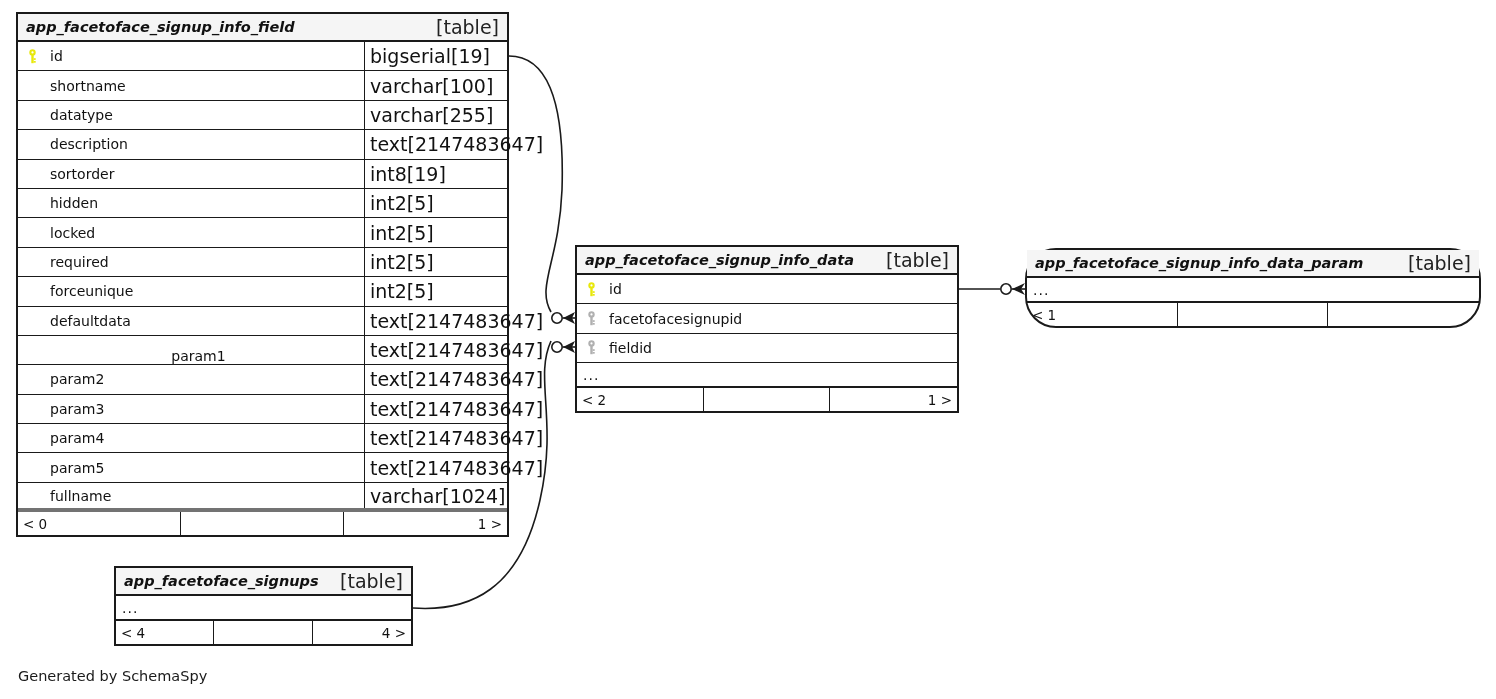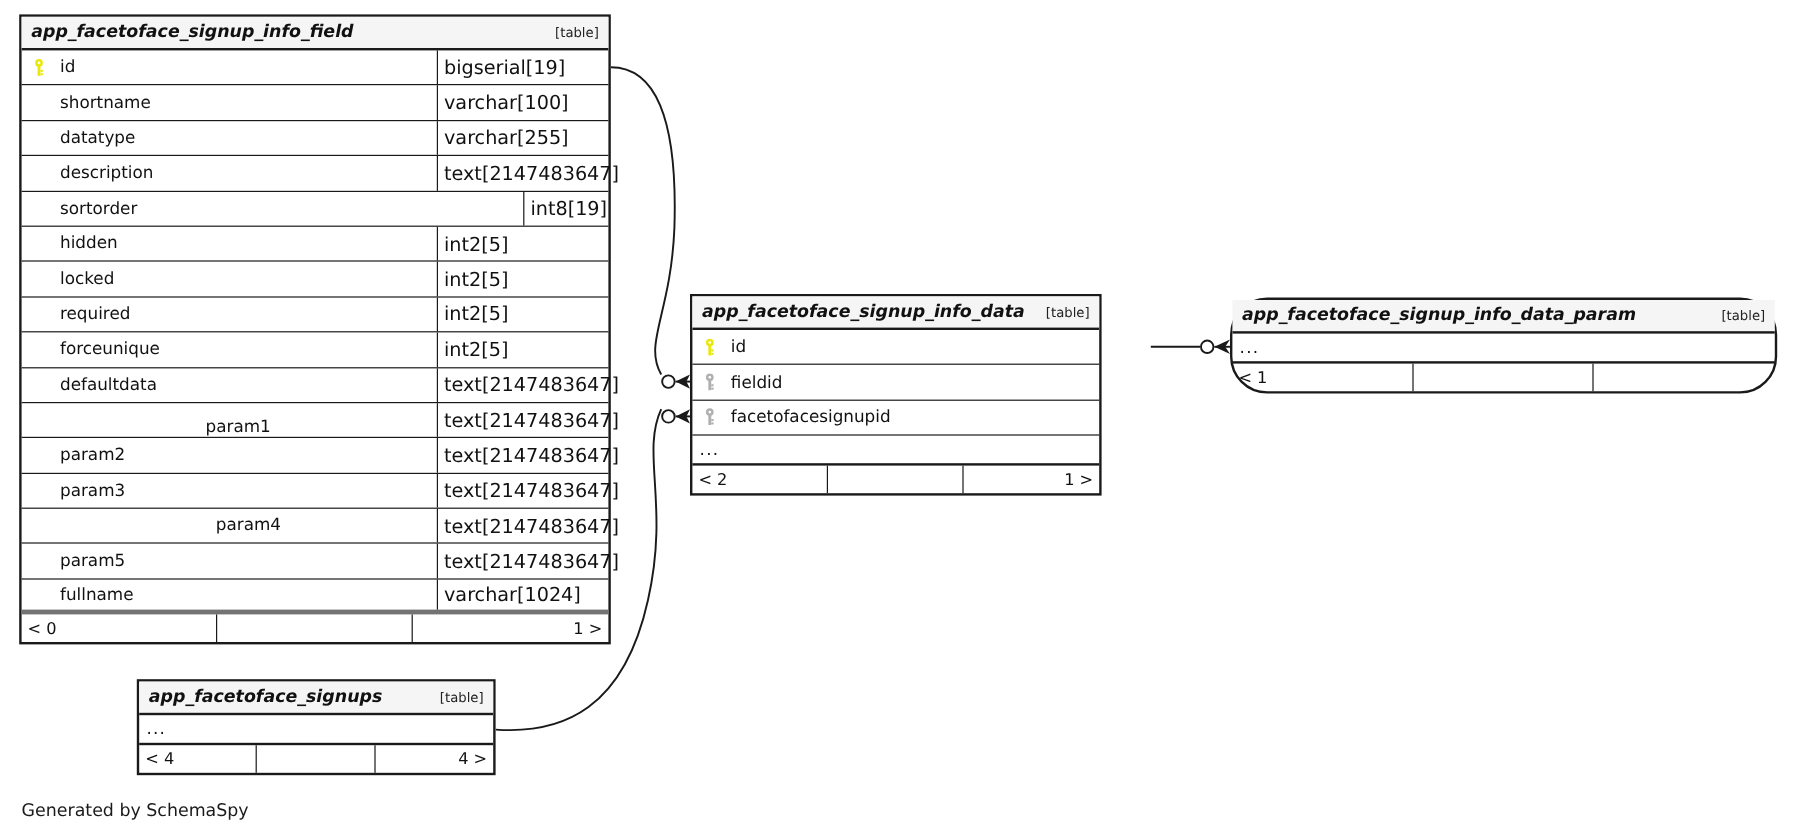--- a/index.html
+++ b/index.html
@@ -26,21 +26,21 @@
     padding:12px 8px;
     height:28px;
   }
   .tbl-title{
     font-weight:bold;font-style:italic;
     font-size:14.5px;color:#111111;
     letter-spacing:0px;
     white-space:nowrap;
   }
   .tbl-tag{
-    font-size:11px;color:#222222;
+    font-size:19px;color:#222222;
     white-space:nowrap;
   }
 
   .col-row{
     display:flex;align-items:center;
     height:29.4px;
     border-bottom:1px solid #1a1a1a;
     box-sizing:border-box;
   }
   .col-row.last-col{border-bottom:4px solid #737373;}
@@ -62,21 +62,21 @@
   .col-label{
     font-size:14px;color:#111111;
     white-space:nowrap;
     padding-left:9px;
   }
   .col-type{
     display:flex;align-items:center;
     flex:1 1 auto;
     height:100%;
     padding-left:5px;
-    font-size:16px;color:#111111;
+    font-size:19px;color:#111111;
     white-space:nowrap;
     box-sizing:border-box;
   }
 
   .ellipsis-row{
     display:flex;align-items:center;
     height:25px;
     box-sizing:border-box;
     border-bottom:2px solid #1a1a1a;
     padding-left:6px;
@@ -176,21 +176,21 @@
           <div class="col-type">varchar[255]</div>
         </div>
         <div class="col-row">
           <div class="col-name" style="width: 347px;">
             <span class="keyslot"></span>
             <span class="col-label">description</span>
           </div>
           <div class="col-type">text[2147483647]</div>
         </div>
         <div class="col-row">
-          <div class="col-name" style="width: 419px; text-align: right;">
+          <div class="col-name" style="width: 347px; text-align: right;">
             <span class="keyslot"></span>
             <span class="col-label">sortorder</span>
           </div>
           <div class="col-type">int8[19]</div>
         </div>
         <div class="col-row">
           <div class="col-name" style="width: 347px;">
             <span class="keyslot"></span>
             <span class="col-label">hidden</span>
           </div>
@@ -239,21 +239,21 @@
           <div class="col-type">text[2147483647]</div>
         </div>
         <div class="col-row">
           <div class="col-name" style="width: 347px;">
             <span class="keyslot"></span>
             <span class="col-label">param3</span>
           </div>
           <div class="col-type">text[2147483647]</div>
         </div>
         <div class="col-row">
-          <div class="col-name" style="width: 347px; justify-content: center;">
+          <div class="col-name" style="width: 347px;">
             <span class="keyslot"></span>
             <span class="col-label">param4</span>
           </div>
           <div class="col-type">text[2147483647]</div>
         </div>
         <div class="col-row">
           <div class="col-name" style="width: 347px;">
             <span class="keyslot"></span>
             <span class="col-label">param5</span>
           </div>
@@ -267,21 +267,21 @@
           <div class="col-type">varchar[1024]</div>
         </div>
       </div>
     <div class="tbl-footer">
       <span class="foot-cell">&lt; 0</span>
       <span class="foot-cell mid"></span>
       <span class="foot-cell">1 &gt;</span>
     </div>
   </div>
 
-  <div class="table-node" id="t1" style="left:575px;top:245px;width:343px;">
+  <div class="table-node" id="t1" style="left:575px;top:245px;width:384px;">
     <div class="tbl-header">
       <span class="tbl-title">app_facetoface_signup_info_data</span>
       <span class="tbl-tag">[table]</span>
     </div>
     <div id="t1-cols">
         <div class="col-row">
           <div class="col-name nosplit">
             <span class="keyslot">
               <svg class="key-icon" width="9" height="15" viewBox="0 0 9 15">
                 <circle cx="4.5" cy="3.4" r="3.2" fill="#e8e80c"></circle>
@@ -298,35 +298,35 @@
           <div class="col-name nosplit">
             <span class="keyslot">
               <svg class="key-icon" width="9" height="15" viewBox="0 0 9 15">
                 <circle cx="4.5" cy="3.4" r="3.2" fill="#b0b0b0"></circle>
                 <circle cx="4.5" cy="3.4" r="1.1" fill="#ffffff"></circle>
                 <rect x="3.3" y="5.6" width="2.4" height="8.6" fill="#b0b0b0"></rect>
                 <rect x="5.7" y="9.2" width="2.0" height="1.7" fill="#b0b0b0"></rect>
                 <rect x="5.7" y="12.0" width="2.0" height="1.7" fill="#b0b0b0"></rect>
               </svg>
             </span>
-            <span class="col-label">fieldid</span>
+            <span class="col-label">facetofacesignupid</span>
           </div>
         </div>
         <div class="col-row">
           <div class="col-name nosplit">
             <span class="keyslot">
               <svg class="key-icon" width="9" height="15" viewBox="0 0 9 15">
                 <circle cx="4.5" cy="3.4" r="3.2" fill="#b0b0b0"></circle>
                 <circle cx="4.5" cy="3.4" r="1.1" fill="#ffffff"></circle>
                 <rect x="3.3" y="5.6" width="2.4" height="8.6" fill="#b0b0b0"></rect>
                 <rect x="5.7" y="9.2" width="2.0" height="1.7" fill="#b0b0b0"></rect>
                 <rect x="5.7" y="12.0" width="2.0" height="1.7" fill="#b0b0b0"></rect>
               </svg>
             </span>
-            <span class="col-label">facetofacesignupid</span>
+            <span class="col-label">fieldid</span>
           </div>
         </div>
       </div>
     <div class="ellipsis-row">...</div>
     <div class="tbl-footer">
       <span class="foot-cell">&lt; 2</span>
       <span class="foot-cell mid"></span>
       <span class="foot-cell">1 &gt;</span>
     </div>
   </div>

